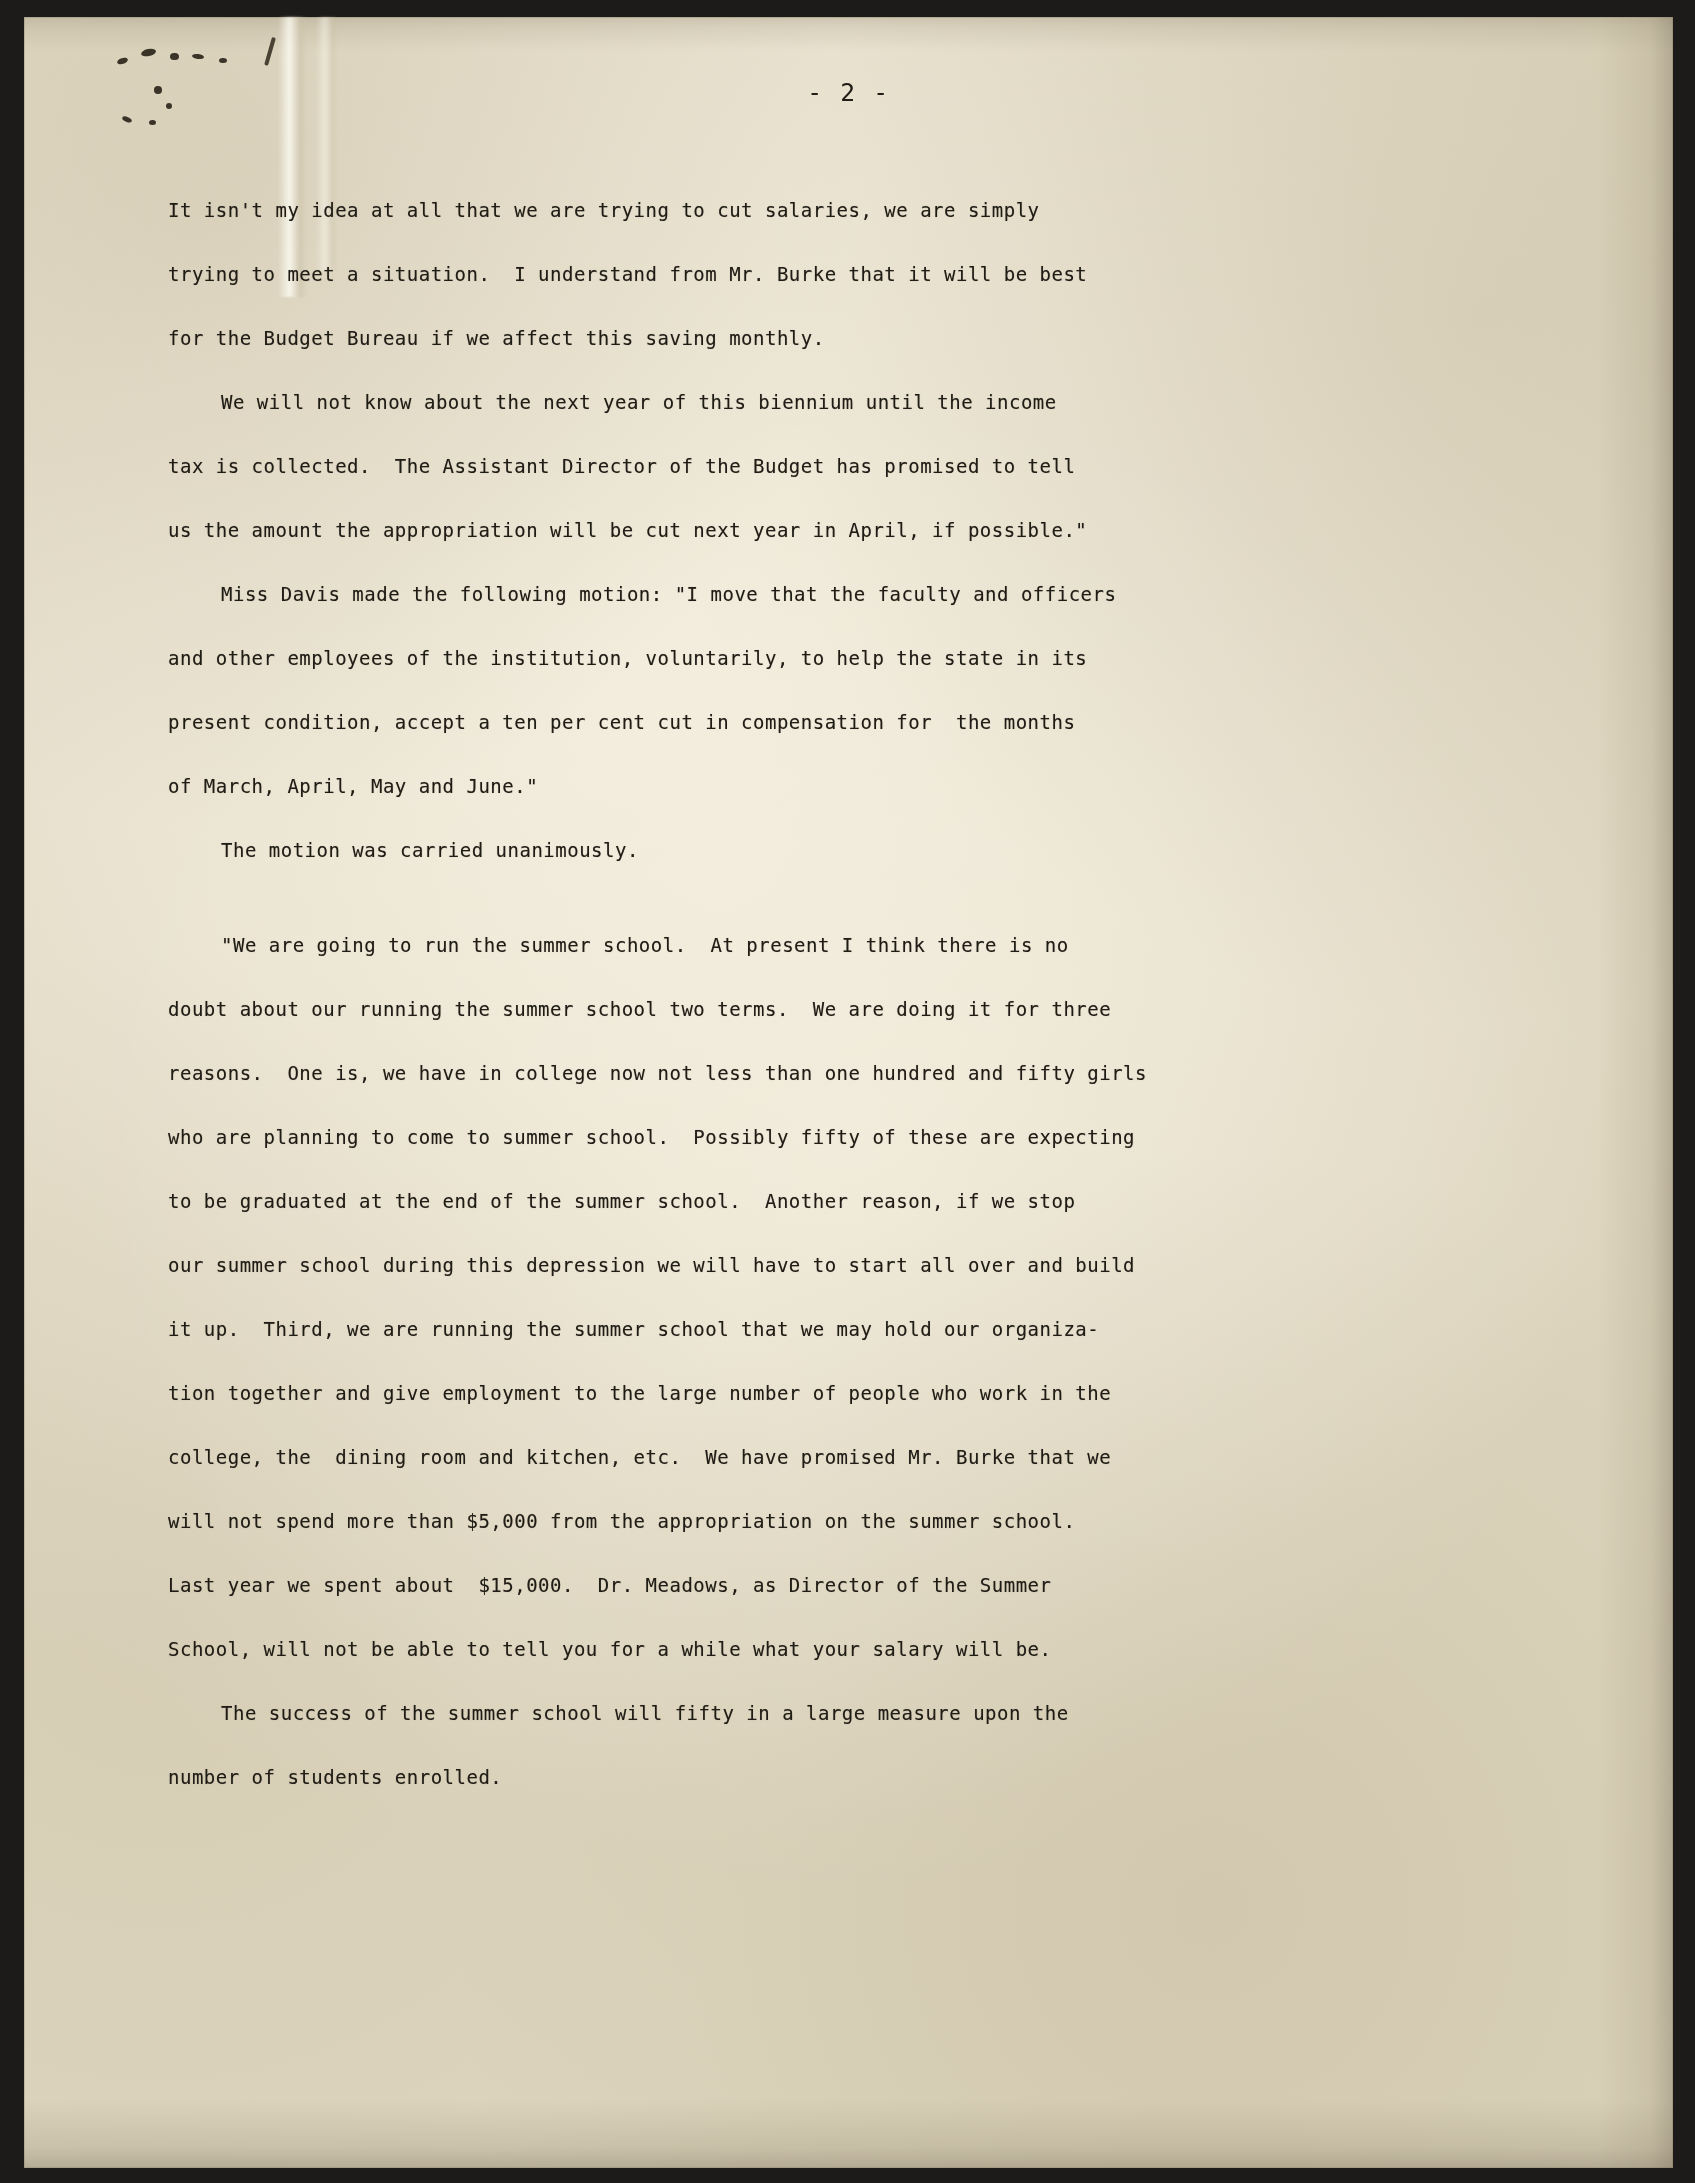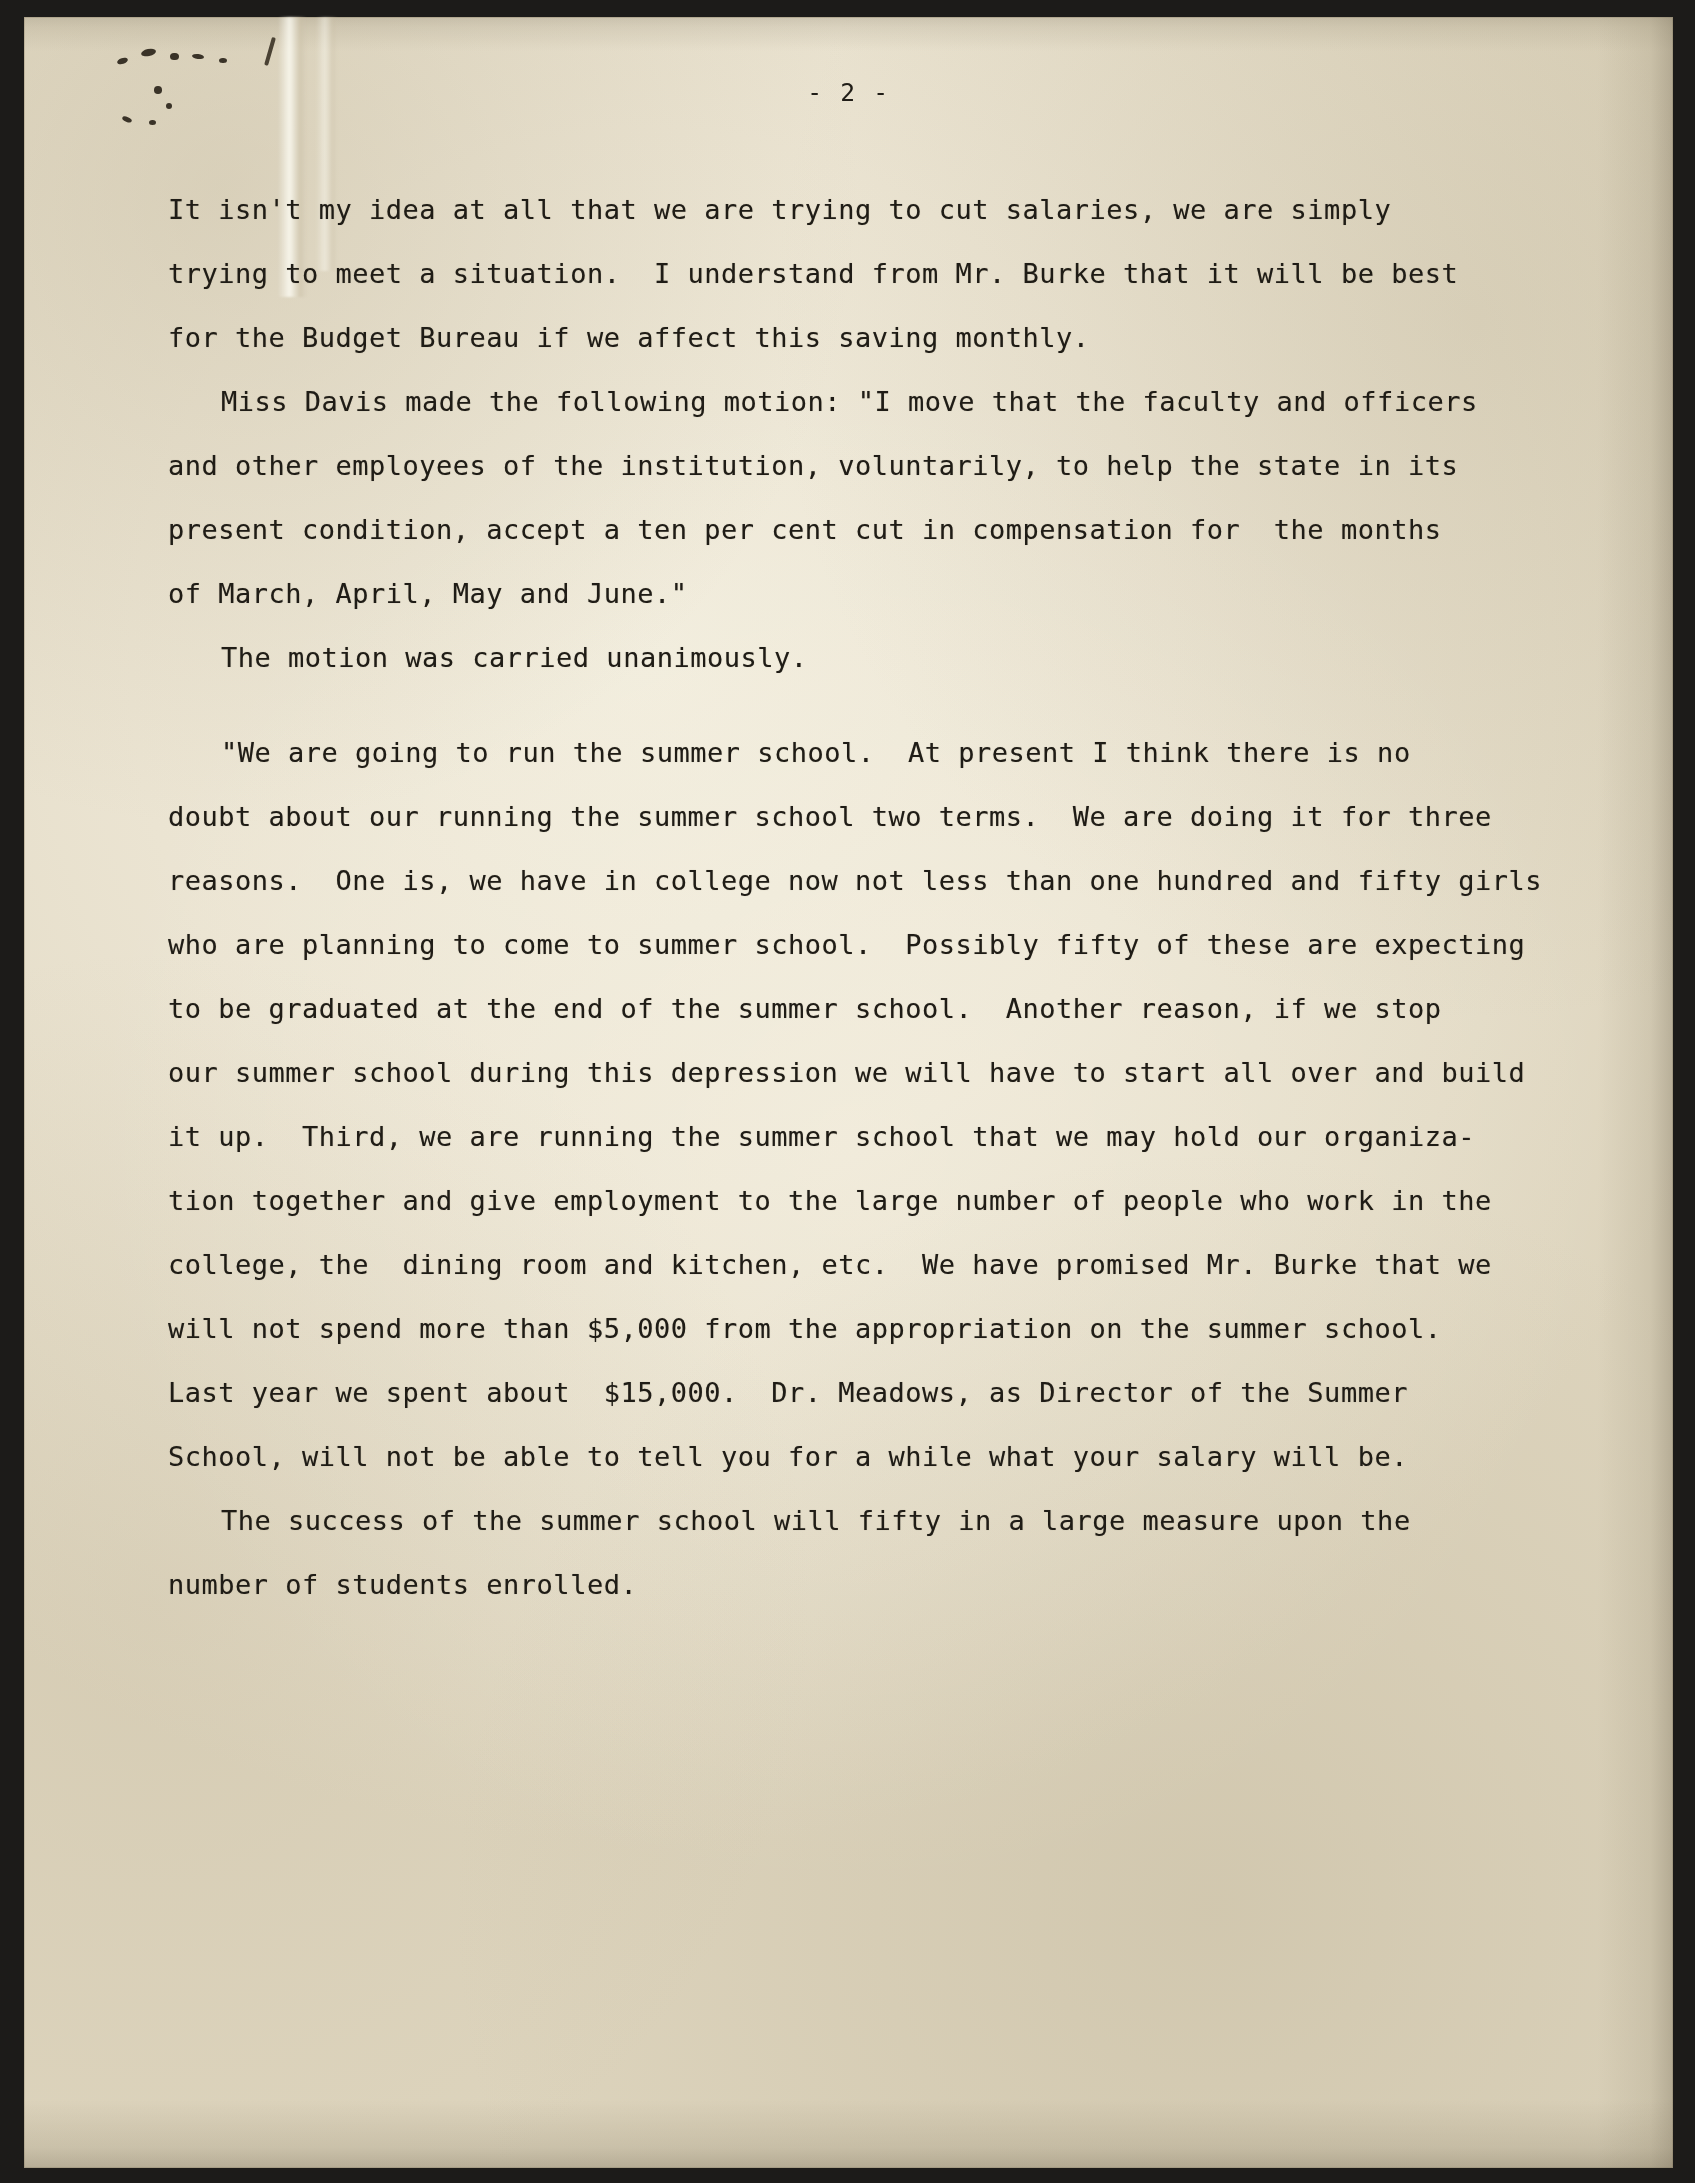--- a/index.html
+++ b/index.html
@@ -117,21 +117,21 @@
     width: 1649px;
     text-align: center;
     font-family: "DejaVu Sans Mono", monospace;
     font-size: 24.6px;
     letter-spacing: 1.7px;
     color: #201d17;
   }
 
   p.para {
     margin: 0 0 0 0;
-    font-size: 27px;
+    font-size: 19px;
     line-height: 64px;
     letter-spacing: 0.5px;
     white-space: pre-wrap;
     color: #1f1c16;
     text-shadow: 0 0 0.8px rgba(60,52,38,.40);
   }
   p.para.indent { text-indent: 53px; }
   p.gap-before { margin-top: 30.5px; }
 </style>
 </head>
@@ -160,20 +160,23 @@
       <i style="left:32px; top:78px; width:6.8px;  height:5.1px;"></i>
       <i style="left:151px;top:-5.1px; width:4.2px;  height:29px; transform:rotate(16deg); border-radius:1.7px; background:#4a4234;"></i>
     </div>
 
     <div class="page-number" style="top:61px;">- 2 -</div>
 
     <div id="text-body">
       <p class="para">It isn't my idea at all that we are trying to cut salaries, we are simply
 trying to meet a situation.  I understand from Mr. Burke that it will be best
 for the Budget Bureau if we affect this saving monthly.</p>
+      <p class="para indent">We will not know about the next year of this biennium until the income
+tax is collected.  The Assistant Director of the Budget has promised to tell
+us the amount the appropriation will be cut next year in April, if possible."</p>
       <p class="para indent">Miss Davis made the following motion: "I move that the faculty and officers
 and other employees of the institution, voluntarily, to help the state in its
 present condition, accept a ten per cent cut in compensation for  the months
 of March, April, May and June."</p>
       <p class="para indent">The motion was carried unanimously.</p>
       <p class="para indent gap-before">"We are going to run the summer school.  At present I think there is no
 doubt about our running the summer school two terms.  We are doing it for three
 reasons.  One is, we have in college now not less than one hundred and fifty girls
 who are planning to come to summer school.  Possibly fifty of these are expecting
 to be graduated at the end of the summer school.  Another reason, if we stop

